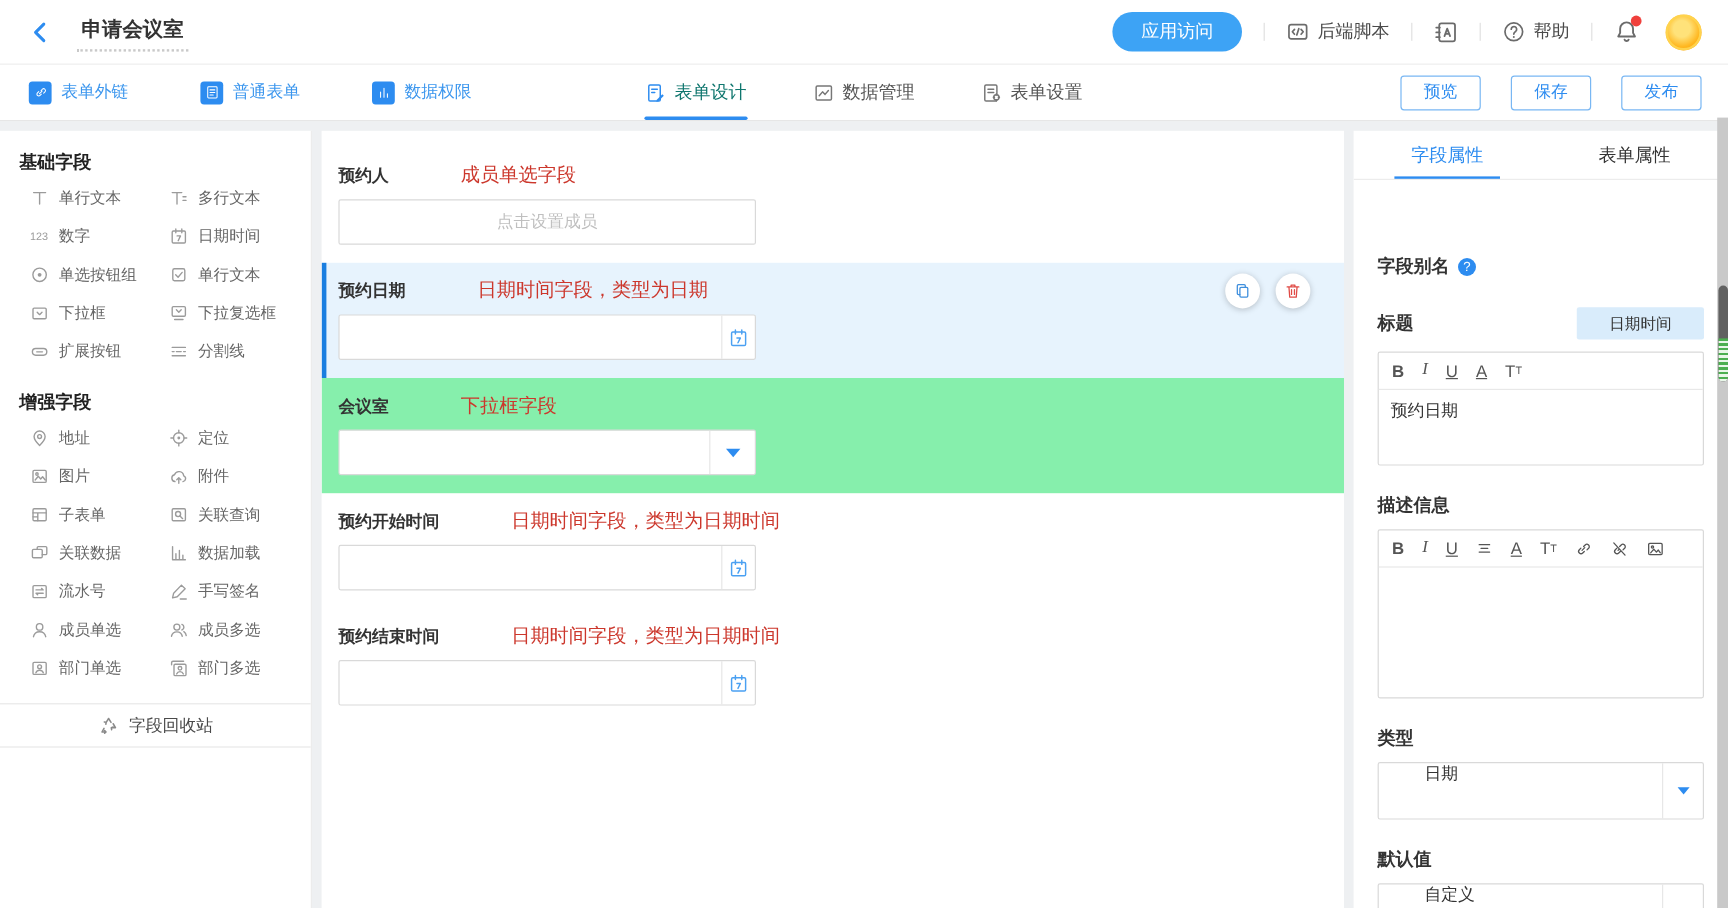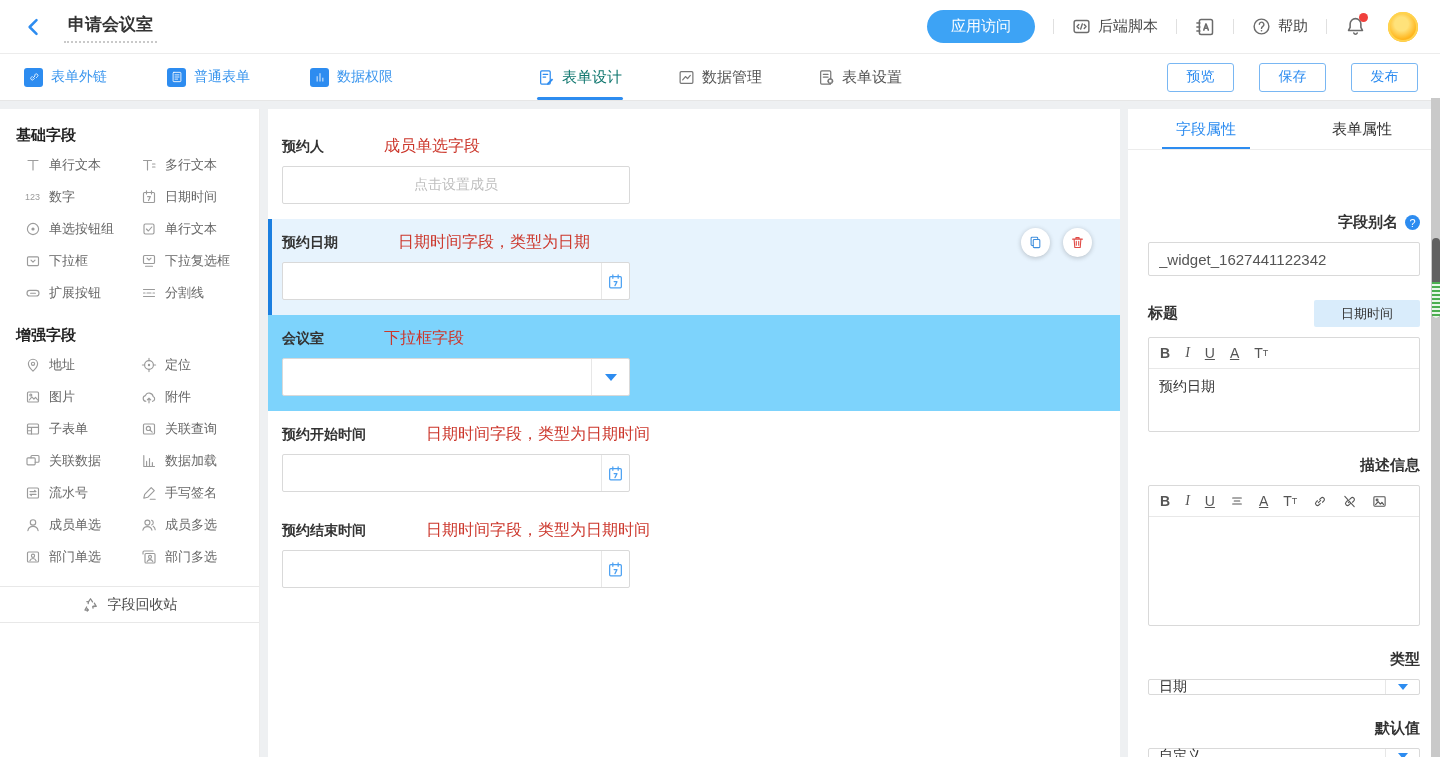--- a/index.html
+++ b/index.html
@@ -46,21 +46,21 @@
   .pitem .picon { color:#9b9b9b; display:flex; width:17px; justify-content:center; }
   .num123 { font-size:9px; font-weight:400; letter-spacing:0; color:#9b9b9b; }
   .recycle { margin-top:13px; border-top:1px solid #e8e8e8; border-bottom:1px solid #e8e8e8; height:37px; display:flex; align-items:center; justify-content:center; gap:9px; font-size:14px; color:#4a4a4a; cursor:pointer; }
   .recycle .picon { color:#8a8a8a; display:flex; }
 
   
   .canvas { flex:1; background:#fff; padding:14px 0; overflow:hidden; }
   .frow { position:relative; padding:13px 14px 15px; }
   .frow.selected { background:#e7f3fd; }
   .frow.selected::before { content:""; position:absolute; left:0; top:0; bottom:0; width:4px; background:#1a7ee0; }
-  .frow.hover { background:#7dd3fc;font-family:Liberation Serif, serif; }
+  .frow.hover { background:#86efac;font-family:Liberation Serif, serif; }
   .flabelrow { display:flex; align-items:baseline; margin-bottom:9px; }
   .flabel { font-size:14px; font-weight:700; color:#333; }
   .fannot { font-size:16px; color:#cc372c; margin-left:60px; }
   .finput { width:348px; height:38px; background:#fff; border:1px solid #d9d9d9; border-radius:2px; display:flex; align-items:center; cursor:pointer; }
   .finput .ph { flex:1; text-align:center; color:#bfbfbf; font-size:14px; }
   .finput .fill { flex:1; }
   .suffix { width:28px; align-self:stretch; border-left:1px solid #e7e7e7; display:flex; align-items:center; justify-content:center; color:#4aa0f2; }
   .caretbox { width:38px; align-self:stretch; border-left:1px solid #e7e7e7; display:flex; align-items:center; justify-content:center; }
   .caret { width:0; height:0; border-left:6px solid transparent; border-right:6px solid transparent; border-top:7px solid #2d8cf0; }
   .factions { position:absolute; top:9px; right:28px; display:flex; gap:13px; }
@@ -68,35 +68,35 @@
   .abtn.copy { color:#3f8fdd; }
   .abtn.del { color:#e04a45; }
 
   
   .props { width:312px; background:#fff; flex:none; display:flex; flex-direction:column; overflow:hidden;gap:48px; }
   .ptabs { display:flex; height:41px; border-bottom:1px solid #ececec; flex:none; }
   .ptab { flex:1; display:flex; align-items:center; justify-content:center; font-size:15px; color:#333; cursor:pointer; position:relative; }
   .ptab.active { color:#2d8cf0; }
   .ptab.active::after { content:""; position:absolute; bottom:0; left:50%; transform:translateX(-50%); width:88px; height:2px; background:#2d8cf0; }
   .pscroll { padding:15px 20px; overflow:hidden; }
-  .plabel-row { display:flex; align-items:center;justify-content:flex-end; }
+  .plabel-row { display:flex; align-items:center; }
   .plabel-row.sp { margin-top:24px; }
   .plabel { font-size:15px; font-weight:700; color:#333; }
   .qicon { width:15px; height:15px; border-radius:50%; background:#2d8cf0; color:#fff; font-size:11px; display:flex; align-items:center; justify-content:center; margin-left:7px; cursor:pointer; }
   .pinput { width:100%; height:34px; border:1px solid #d9d9d9; border-radius:2px; margin-top:10px; padding:0 10px; font-size:15px; color:#555; font-family:inherit; }
   .badge { margin-left:auto; width:106px; height:27px; background:#d9ecfb; border-radius:2px; font-size:13px; color:#333; display:flex; align-items:center; justify-content:center; }
   .editor { border:1px solid #d9d9d9; border-radius:2px; margin-top:10px; }
   .etoolbar { height:31px; border-bottom:1px solid #e8e8e8; display:flex; align-items:center; gap:15px; padding:0 11px; color:#555; }
   .tbch { font-size:14px; cursor:pointer; color:#555; display:flex; align-items:center; }
   .tbch b { font-weight:700; } .tbch i { font-style:italic; font-family:"Liberation Serif","DejaVu Serif",serif; }
   .tbch .un { text-decoration:underline; }
   .tbch small { font-size:9px; }
   .econtent { min-height:62px; padding:9px 10px; font-size:14px; color:#333; cursor:text; }
   .econtent.tall { min-height:108px; }
-  .pselect { height:16px; border:1px solid #d9d9d9; border-radius:2px; margin-top:10px; display:flex; align-items:center; cursor:pointer; }
+  .pselect { height:48px; border:1px solid #d9d9d9; border-radius:2px; margin-top:10px; display:flex; align-items:flex-start; cursor:pointer;padding-left:28px; }
   .pselect .val { flex:1; padding:0 10px; font-size:14px; color:#333; }
   .pselect .caretbox { width:34px; }
   .pselect .caret { border-left-width:5px; border-right-width:5px; border-top-width:6px; }
 
   
   .wscroll { position:absolute; top:98px; bottom:0; right:0; width:9px; background:#c9c9c9; }
   .wthumb { position:absolute; top:140px; left:0.5px; width:8px; height:80px; border-radius:5px; background:#616161; overflow:hidden; cursor:pointer; }
   .wthumb::after { content:""; position:absolute; left:0; right:0; bottom:0; height:36px;
      background:repeating-linear-gradient(180deg,#4caf50 0 2px,#e9f7e9 2px 4px); }
 </style>
@@ -553,21 +553,20 @@
         <div class="ptab">
             <span>表单属性</span>
           </div>
       </div>
       <div class="pscroll">
 
         <div class="plabel-row">
           <span class="plabel">字段别名</span>
           <span class="qicon">?</span>
         </div>
-        <input class="pinput" value="_widget_1627441122342" style="">
 
         <div class="plabel-row sp">
           <span class="plabel">标题</span>
           <span class="badge">日期时间</span>
         </div>
         <div class="editor">
           <div class="etoolbar" id="title-toolbar">
               <span class="tbch">
                 <span class="tbch">
                   <b>B</b>

